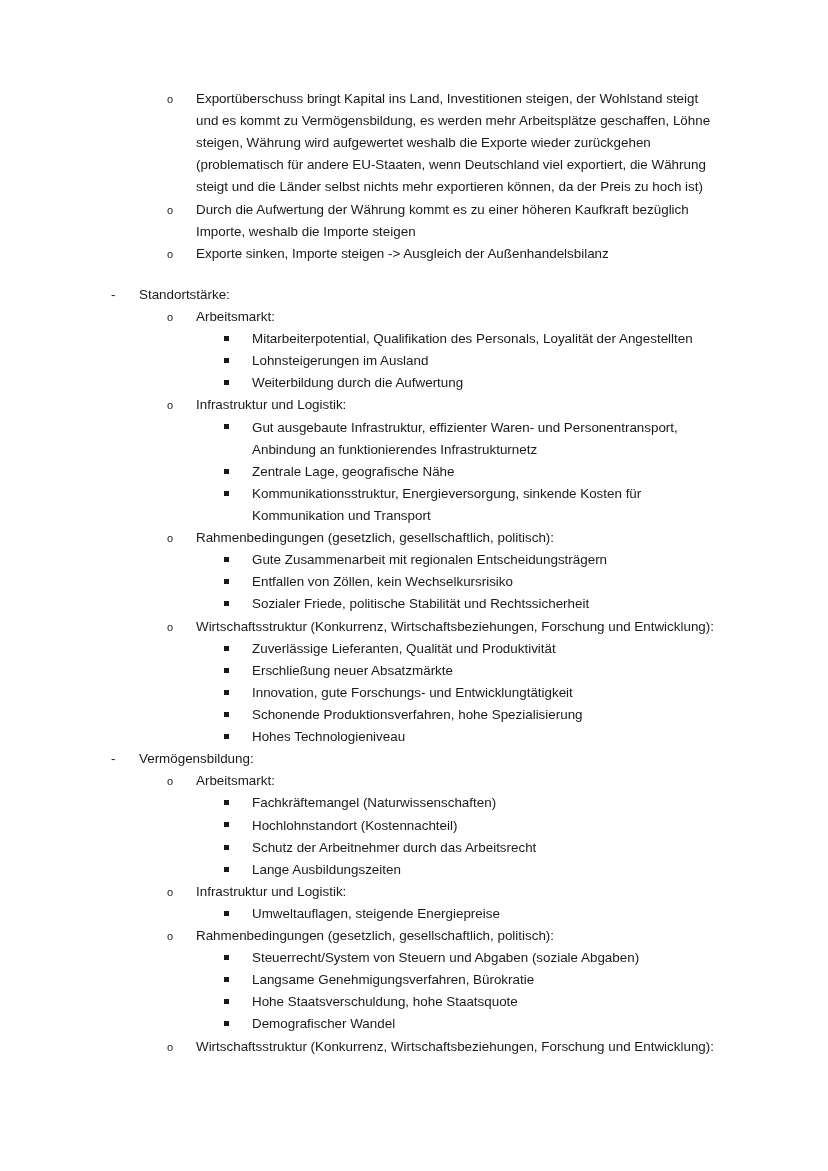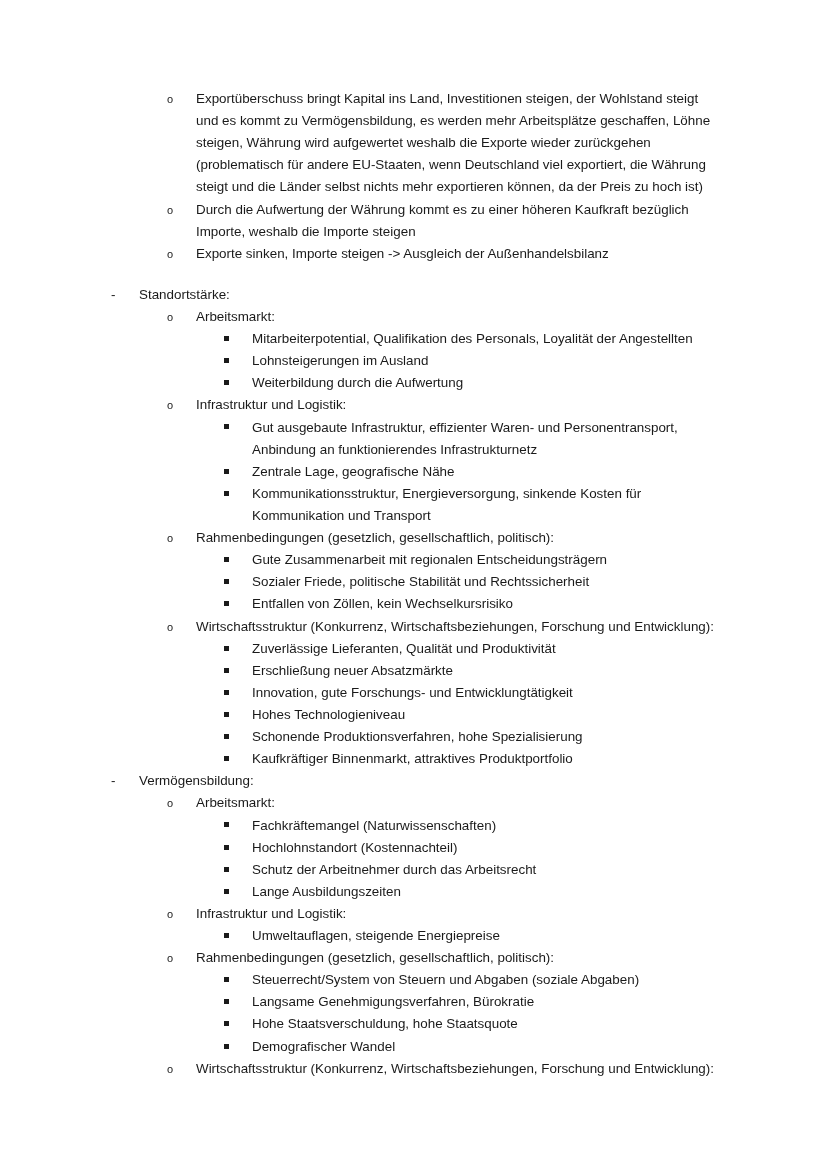--- a/index.html
+++ b/index.html
@@ -201,29 +201,29 @@
                   <ul class="lvl ul-l3">
                     <li class="item l3">
                       <div class="row">
                         <span class="bullet"><span class="sq"></span></span>
                         <span class="text">Gute Zusammenarbeit mit regionalen Entscheidungsträgern</span>
                       </div>
                     </li>
                     <li class="item l3">
                       <div class="row">
                         <span class="bullet"><span class="sq"></span></span>
+                        <span class="text">Entfallen von Zöllen, kein Wechselkursrisiko</span>
+                      </div>
+                    </li>
+                    <li class="item l3">
+                      <div class="row">
+                        <span class="bullet"><span class="sq"></span></span>
                         <span class="text">Sozialer Friede, politische Stabilität und Rechtssicherheit</span>
                       </div>
                     </li>
-                    <li class="item l3">
-                      <div class="row">
-                        <span class="bullet"><span class="sq"></span></span>
-                        <span class="text">Entfallen von Zöllen, kein Wechselkursrisiko</span>
-                      </div>
-                    </li>
                   </ul>
                 </div>
               </li>
               <li class="item l2">
                 <div class="row">
                   <span class="bullet">o</span>
                   <span class="text">Wirtschaftsstruktur (Konkurrenz, Wirtschaftsbeziehungen, Forschung und Entwicklung):</span>
                 </div>
                 <div class="l3-wrap">
                   <ul class="lvl ul-l3">
@@ -241,33 +241,27 @@
                     </li>
                     <li class="item l3">
                       <div class="row">
                         <span class="bullet"><span class="sq"></span></span>
                         <span class="text">Innovation, gute Forschungs- und Entwicklungtätigkeit</span>
                       </div>
                     </li>
                     <li class="item l3">
                       <div class="row">
                         <span class="bullet"><span class="sq"></span></span>
+                        <span class="text">Schonende Produktionsverfahren, hohe Spezialisierung</span>
+                      </div>
+                    </li>
+                    <li class="item l3">
+                      <div class="row">
+                        <span class="bullet"><span class="sq"></span></span>
                         <span class="text">Hohes Technologieniveau</span>
-                      </div>
-                    </li>
-                    <li class="item l3">
-                      <div class="row">
-                        <span class="bullet"><span class="sq"></span></span>
-                        <span class="text">Schonende Produktionsverfahren, hohe Spezialisierung</span>
-                      </div>
-                    </li>
-                    <li class="item l3">
-                      <div class="row">
-                        <span class="bullet"><span class="sq"></span></span>
-                        <span class="text">Kaufkräftiger Binnenmarkt, attraktives Produktportfolio</span>
                       </div>
                     </li>
                   </ul>
                 </div>
               </li>
             </ul>
           </div>
         </li>
         <li class="item l1">
           <div class="row">

